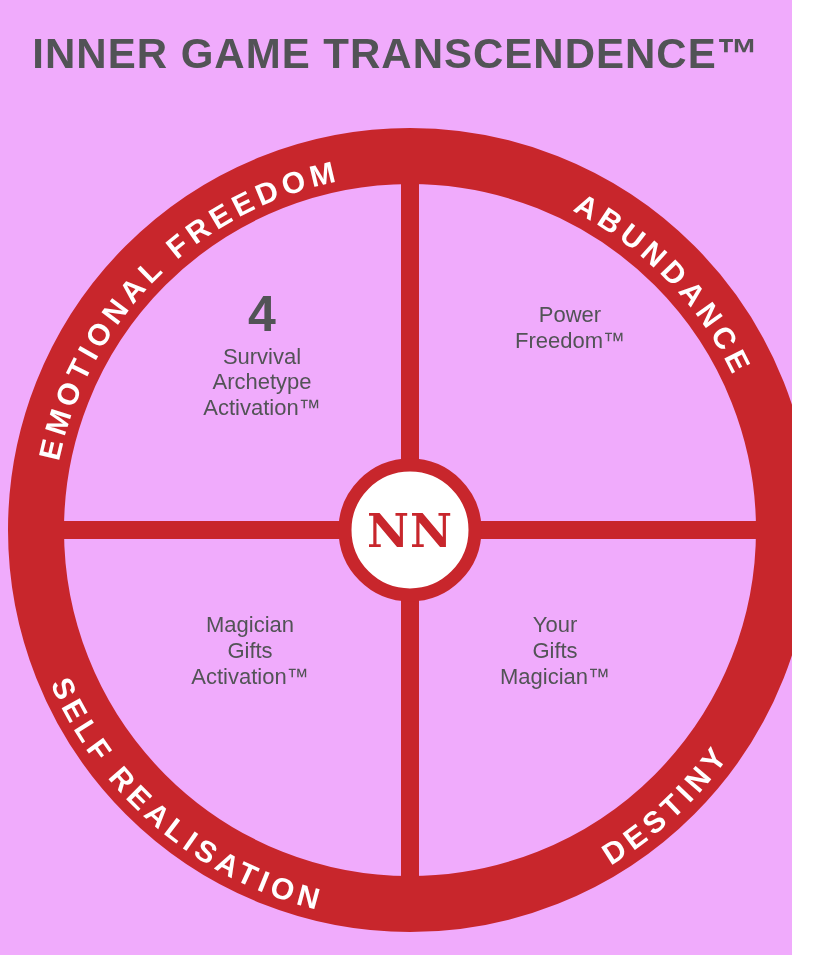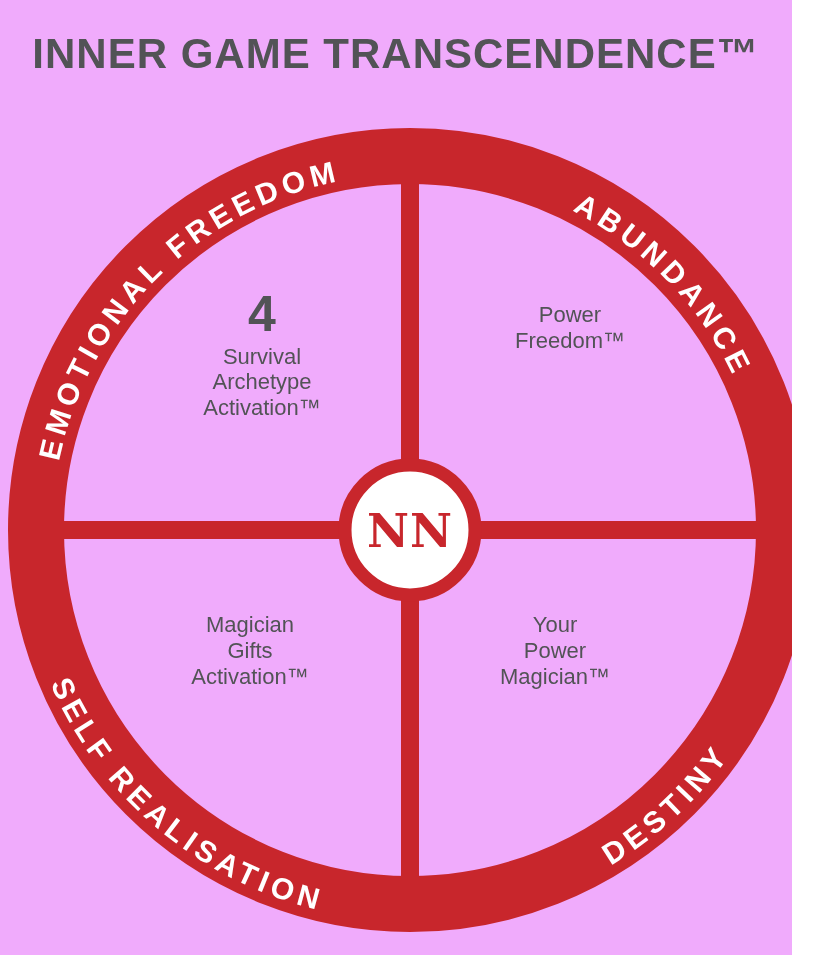--- a/index.html
+++ b/index.html
@@ -112,17 +112,17 @@
   </div>
 
   <div class="quad quad-bl">
     <div class="label">Magician
 Gifts
 Activation™</div>
   </div>
 
   <div class="quad quad-br">
     <div class="label">Your
-Power
+Gifts
 Magician™</div>
   </div>
 
 </div>
 
 </body></html>

